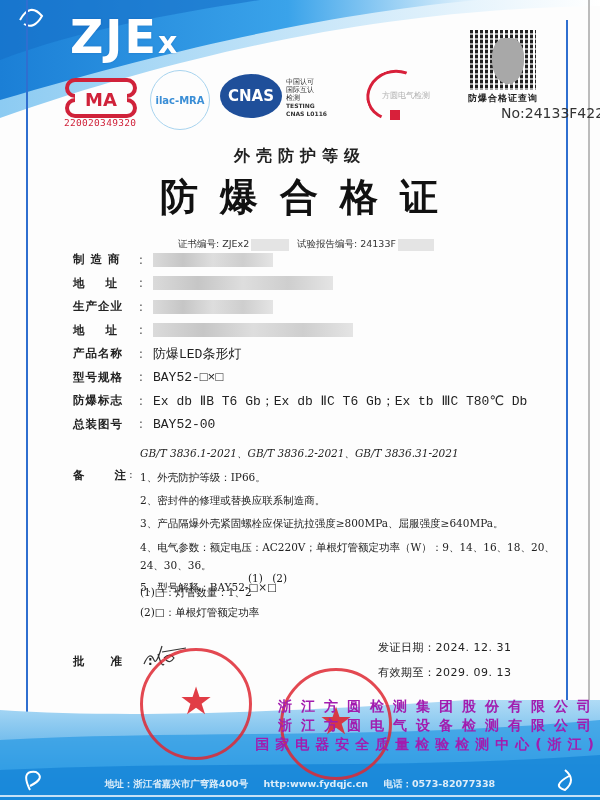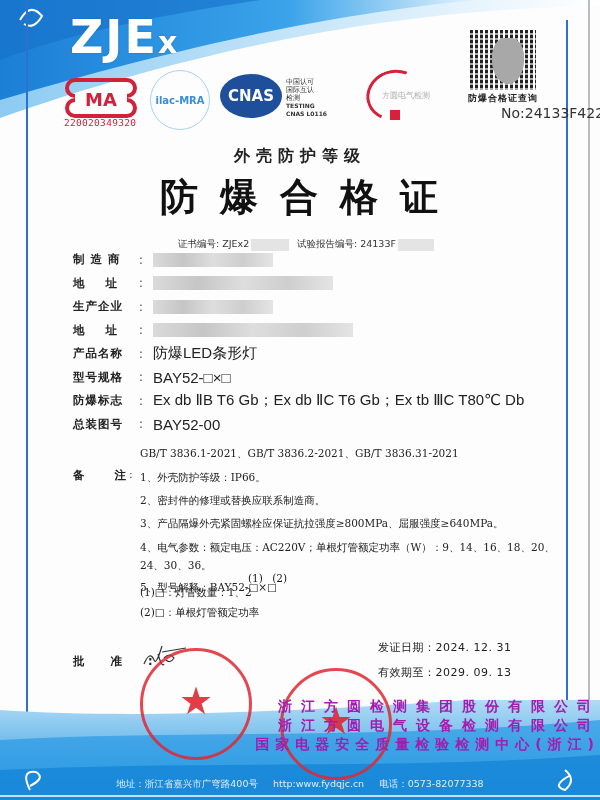--- a/index.html
+++ b/index.html
@@ -39,46 +39,46 @@
 
   .subtitle { position: absolute; left: 0; width: 600px; top: 146px; text-align: center; font-size: 16px; font-weight: bold; letter-spacing: 6px; color: #222; }
   .title { position: absolute; left: 0; width: 600px; top: 172px; text-align: center; font-size: 38px; font-weight: bold; letter-spacing: 22px; color: #111; padding-left: 20px; }
   .certline { position: absolute; top: 238px; font-size: 9.5px; color: #333; }
   .blurbox { display:inline-block; vertical-align: middle; height: 12px; background: #e4e4e4; margin-left: 2px; }
 
   .rows { position: absolute; left: 73px; top: 248px; width: 480px; }
   .row { display: flex; height: 23.5px; align-items: center; font-size: 11.5px; }
   .row .lbl { width: 66px; font-weight: bold; color: #222; letter-spacing: 1px; }
   .row .colon { width: 14px; color:#444; }
-  .row .val { font-family: Liberation Sans, sans-serif; font-size: 15px; color:#222; }
+  .row .val { font-family: Liberation Mono, monospace; font-size: 13px; color:#222; }
   .redact { height: 14px; background: linear-gradient(90deg,#d4d4d4,#bcbcbc,#d8d8d8,#c6c6c6,#e0e0e0); opacity: .85; }
 
   .intro { position: absolute; left: 73px; top: 424px; font-size: 11px; font-weight: bold; color:#222; }
-  .stds { position: absolute; left: 140px; top: 447px; font-family: "DejaVu Serif", serif; font-size: 10.5px; color:#222; }
+  .stds { position: absolute; left: 140px; top: 447px; font-family: "DejaVu Serif", serif; font-size: 10.5px; color:#222;font-style:italic; }
 
   .notes-lbl { position: absolute; left: 73px; top: 468px; font-size: 11.5px; font-weight: bold; color:#222; }
   .notes-lbl span { margin-right: 30px; }
   .notes-colon { position: absolute; left: 129px; top: 468px; font-size: 11px; color:#444; }
   .notes { position: absolute; left: 140px; top: 466px; width: 420px; font-size: 10.5px; color:#222; line-height: 23px; }
   .notes .n { font-family: "DejaVu Serif", serif; }
   .notes .n4 { line-height: 18px; padding-top: 3px; padding-bottom: 2px; }
   .sub-idx { position: absolute; left: 248px; top: 572px; font-size: 10.5px; font-family: "DejaVu Serif", serif; word-spacing: 6px; }
   .expl { position: absolute; left: 140px; font-size: 10.5px; font-family: "DejaVu Serif", serif; }
 
   .approve { position: absolute; left: 73px; top: 654px; font-size: 11.5px; font-weight: bold; color:#222; }
   .approve span { margin-right: 26px; }
   .sig { position: absolute; left: 142px; top: 644px; width: 46px; height: 26px; }
   .dates { position: absolute; left: 378px; font-size: 11px; color:#222; letter-spacing: 0.5px; }
 
   .footer-wave { position: absolute; left: 0; top: 700px; width: 600px; height: 100px; }
   .stamp { position: absolute; width: 112px; height: 112px; border: 3px solid rgba(222,40,50,0.85); border-radius: 50%; }
   .stamp::after { content: "★"; position: absolute; left: 36px; top: 28px; font-size: 38px; color: rgba(222,40,50,0.9); }
   .orgs { position: absolute; left: 0; width: 600px; text-align: right; font-size: 14px; font-weight: bold; color: #a21caf; letter-spacing: 9px; }
   .footnote { position: absolute; left: 0; width: 600px; top: 758px; text-align: center; font-size: 10px; font-weight: bold; color:#111; }
-  .addr { position: absolute; left: 0; width: 600px; top: 778px; text-align: center; font-size: 9.5px; color:#ffffff; opacity: .85; }
+  .addr { position: absolute; left: 0; width: 600px; top: 778px; text-align: center; font-size: 9.5px; color:#ffffff; opacity: .85; font-weight: bold; }
   .addr span { margin: 0 6px; }
 </style>
 </head>
 <body>
 
 <div class="page">
 
   <svg class="banner" viewBox="0 0 600 130" preserveAspectRatio="none">
     <defs>
       <linearGradient id="g1" x1="0" y1="0" x2="1" y2="0">

